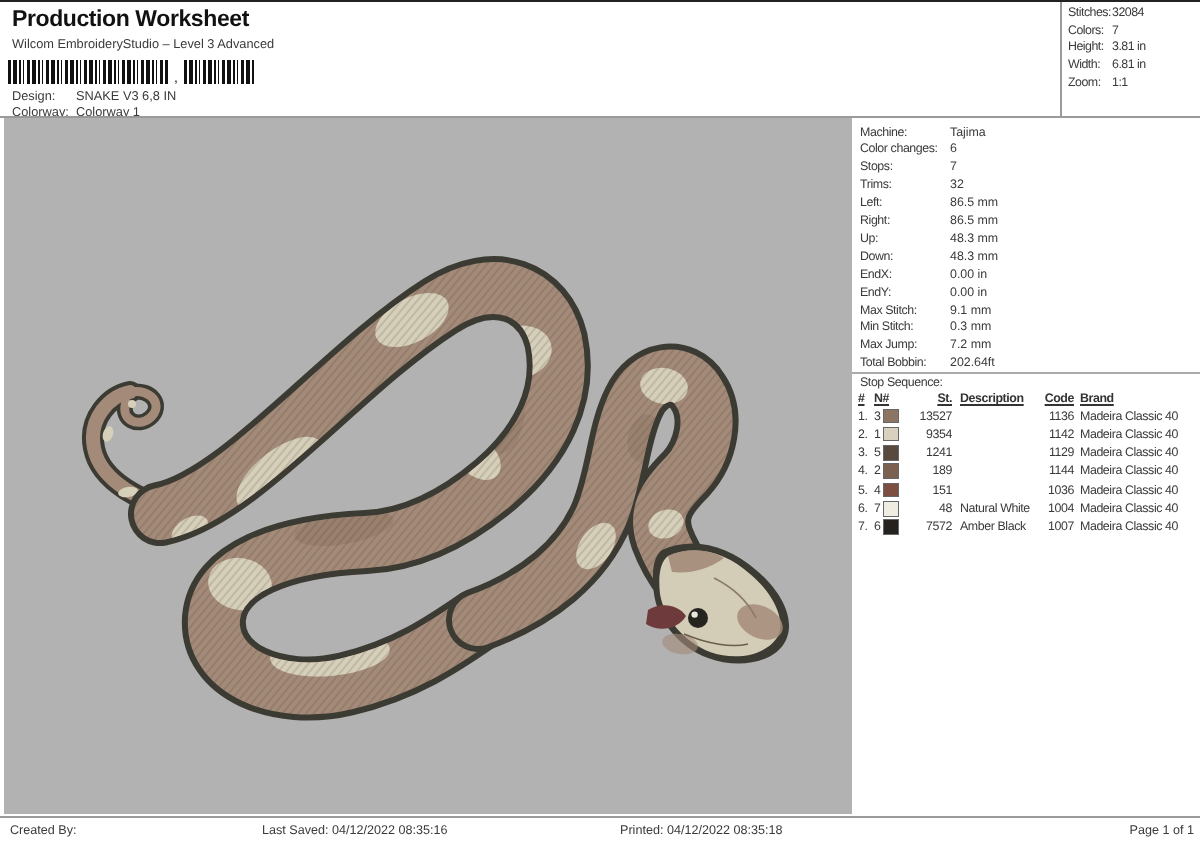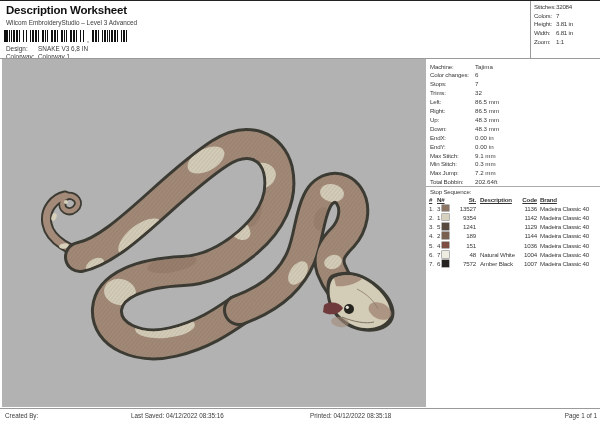--- a/index.html
+++ b/index.html
@@ -49,21 +49,21 @@
   .foot-divider{left:0;top:407px;width:600px;height:1px;background:#9a9a9a;}
   .footer{left:0;top:410.5px;width:600px;height:12px;font-size:6.3px;color:#3a3a3a;}
   .f-created{position:absolute;left:5px;}
   .f-saved{position:absolute;left:131px;}
   .f-printed{position:absolute;left:310px;}
   .f-page{position:absolute;right:3px;}
 </style>
 </head>
 <body>
 
-<div class="abs title">Description Worksheet</div>
+<div class="abs title">Production Worksheet</div>
 <div class="abs subtitle">Wilcom EmbroideryStudio – Level 3 Advanced</div>
 
 <div class="abs barcode-wrap">
   <div class="bc bc1"></div>
   <div class="bc-comma">,</div>
   <div class="bc bc2"></div>
 </div>
 
 <div class="abs kvrow design-row">
   <span class="lbl">Design:</span>

